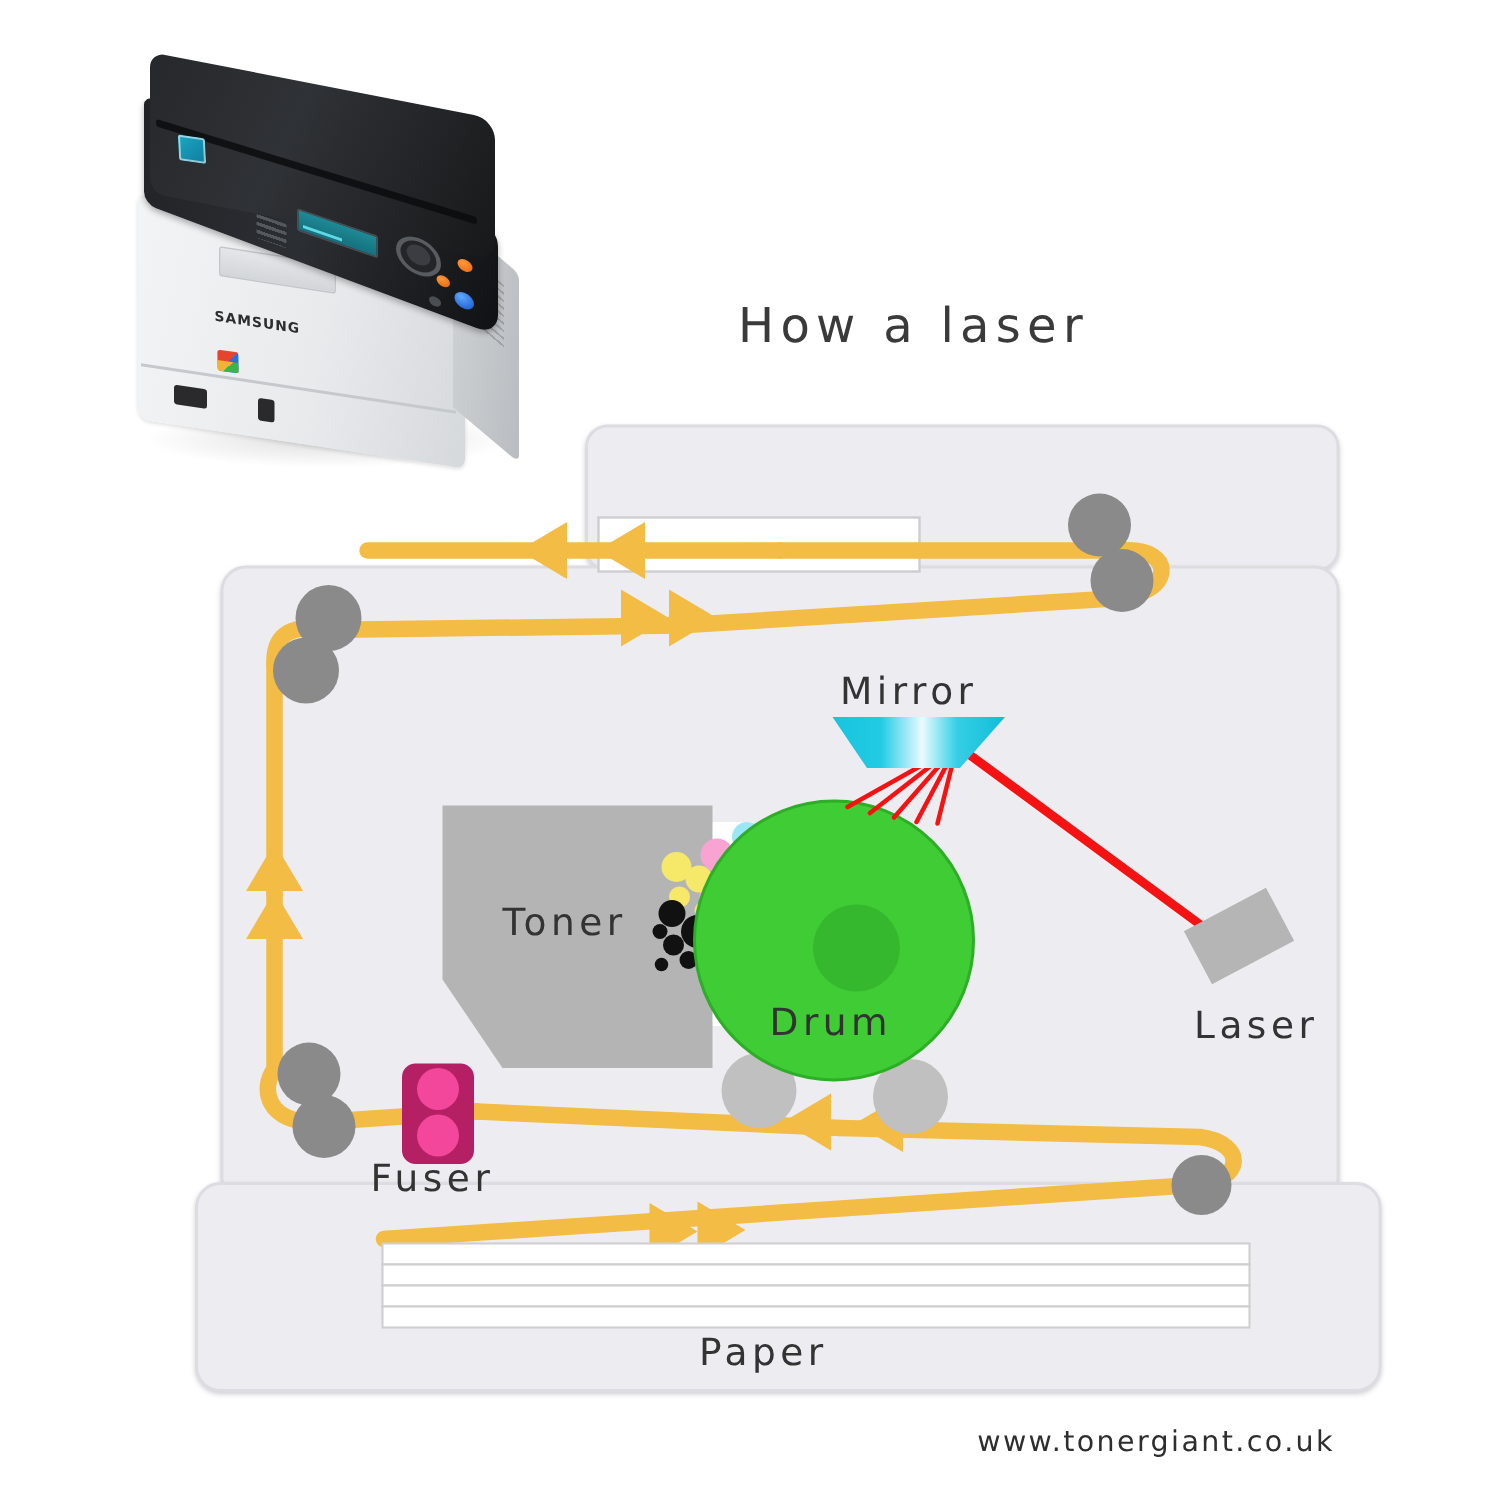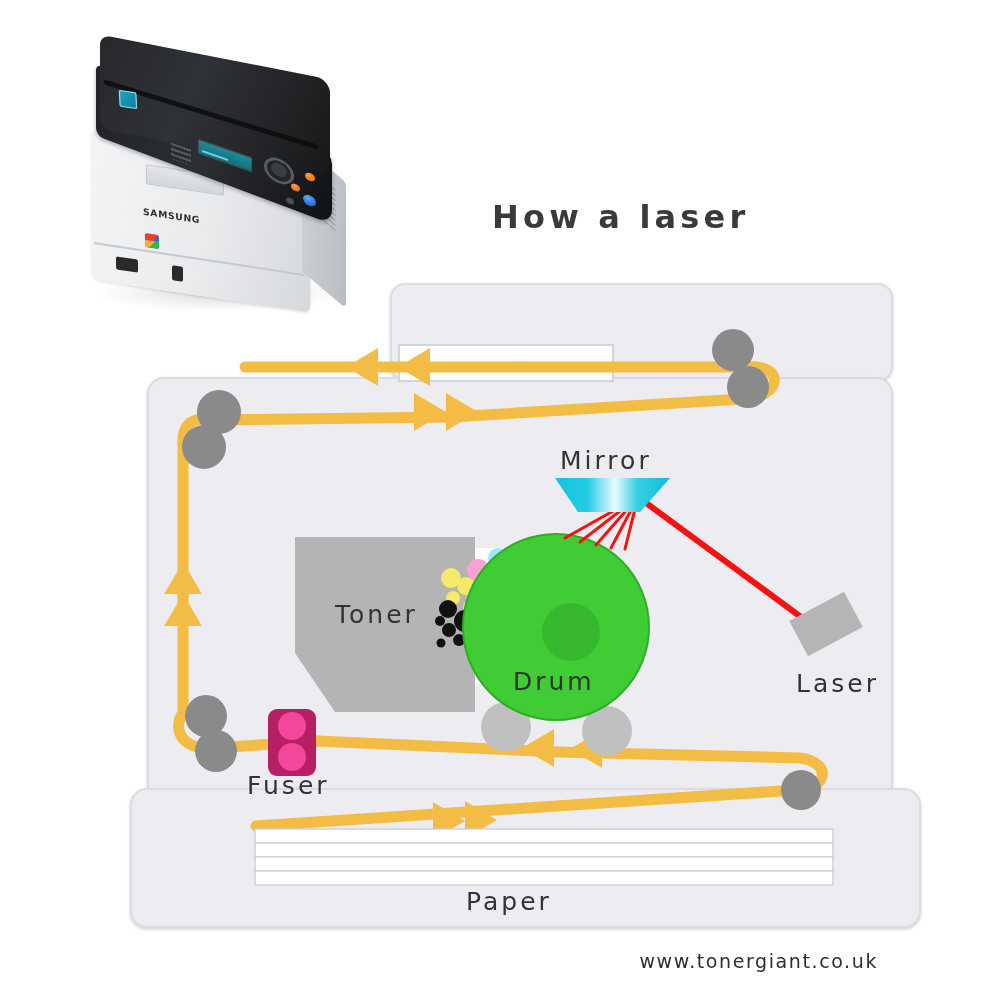--- a/index.html
+++ b/index.html
@@ -20,26 +20,26 @@
     position: absolute;
     left: 492px; top: 102px;
     width: 420px;
     font-size: 32px;
     line-height: 46px;
     letter-spacing: 4.2px;
     color: #3a3a3a;
     font-weight: 400;
     white-space: pre;
   }
-  #title .tline { display: block; font-weight: bold; }
+  #title .tline { display: block; }
 
   
   #footer-url {
     position: absolute;
-    right: 122px; top: 950px;
+    right: 110px; top: 950px;
     font-size: 19px;
     letter-spacing: 1.6px;
     color: #2e2e2e;
   }
 
   
   #printer { position: absolute; left: 88px; top: 52px; width: 270px; height: 262px; }
   .pr { position: absolute; }
 
   .pr-shadow {

